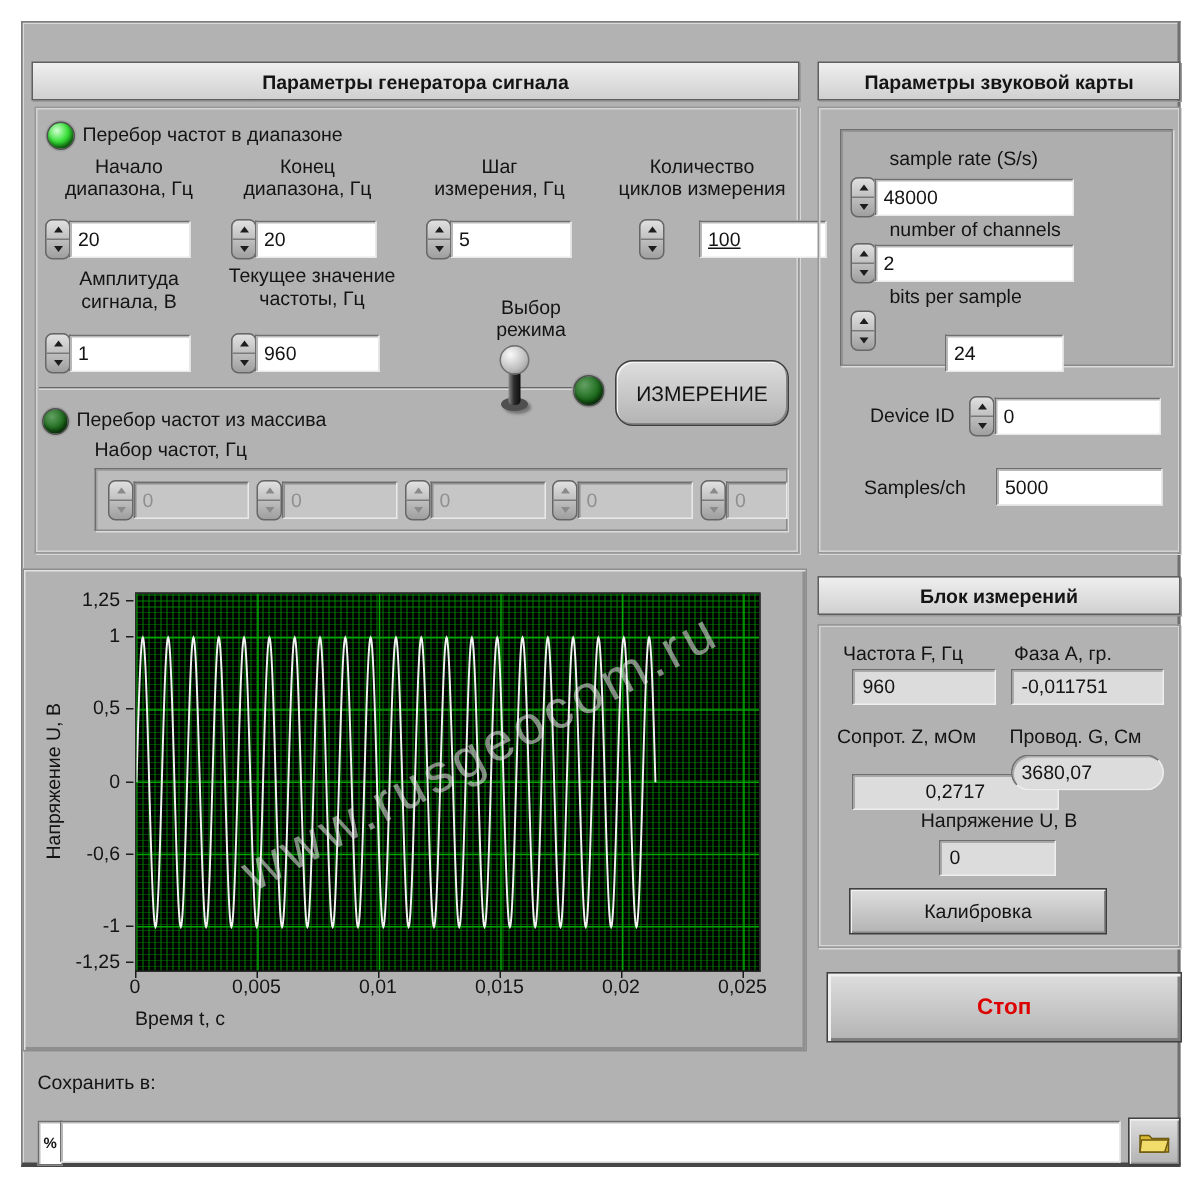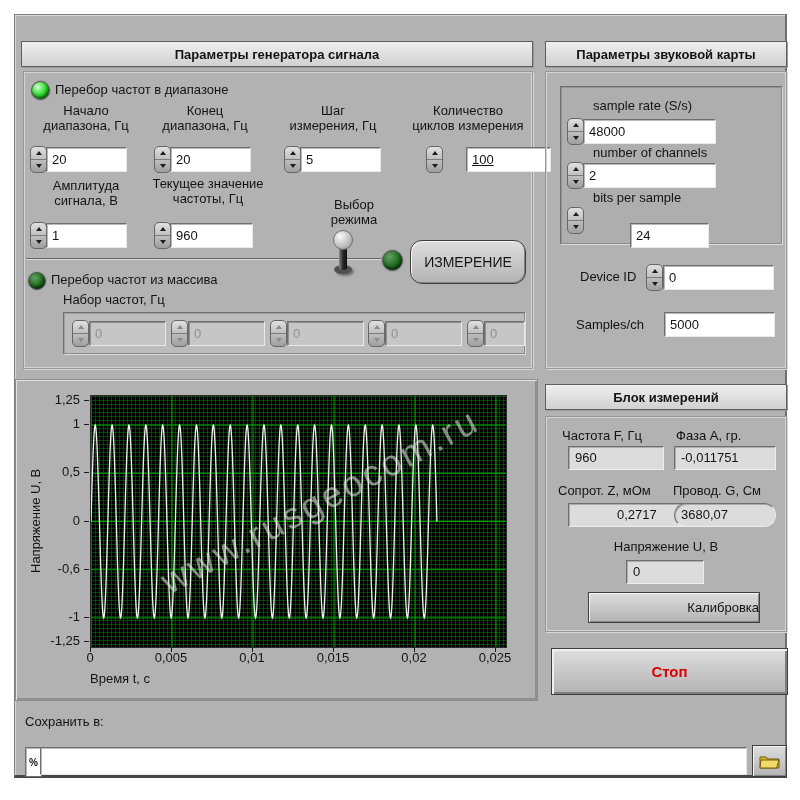--- a/index.html
+++ b/index.html
@@ -335,25 +335,25 @@
   <div class="ptitle" style="left:530px;top:369px;width:240px;">
     <span>Блок измерений</span>
   </div>
   <div class="frame" style="left:530px;top:401px;width:240px;height:214px;">
     <div class="lbl" style="left:16px;top:11px;">Частота F, Гц</div>
     <div class="lbl" style="left:130px;top:11px;">Фаза А, гр.</div>
     <div class="ind" style="left:22px;top:29px;width:88px;">960</div>
     <div class="ind" style="left:128px;top:29px;width:94px;">-0,011751</div>
     <div class="lbl" style="left:12px;top:66px;">Сопрот. Z, мОм</div>
     <div class="lbl" style="left:127px;top:66px;">Провод. G, См</div>
-    <div class="ind" style="left:22px;top:86px;width:88px;padding-left:48px;">0,2717</div>
+    <div class="ind" style="left:22px;top:99px;width:88px;padding-left:48px;">0,2717</div>
     <div class="ind" style="left:128px;top:86px;width:94px;border-radius:12px;">3680,07</div>
     <div class="lbl" style="left:0;top:122px;width:240px;text-align:center;">Напряжение U, В</div>
     <div class="ind" style="left:80px;top:143px;width:70px;">0</div>
-    <div class="btn" style="left:42px;top:175px;width:170px;height:29px;justify-content:flex-end;">
+    <div class="btn" style="left:20px;top:175px;width:170px;height:29px;">
       <span>Калибровка</span>
     </div>
   </div>
 
   <div class="btn" style="left:536px;top:633px;width:235px;height:45px;font-weight:bold;font-size:15px;color:#dd0000;box-shadow:inset 2px 2px 0 #f0f0f0,inset -2px -2px 0 #7e7e7e;">
     <span>Стоп</span>
   </div>
 
   <div class="lbl" style="left:10px;top:699px;">Сохранить в:</div>
   <div class="pathicon" style="left:10px;top:732px;">%</div>

